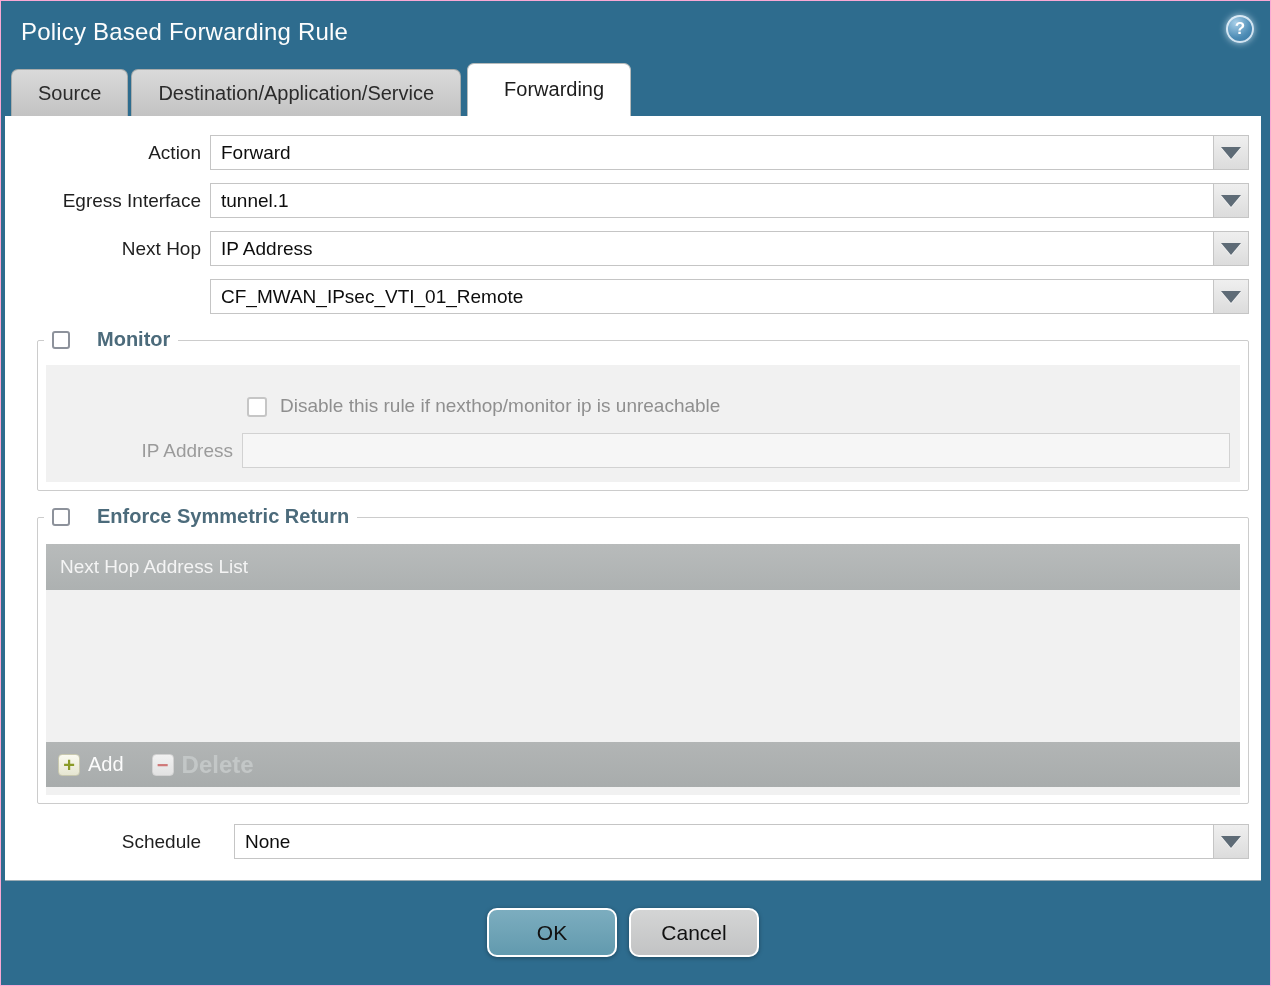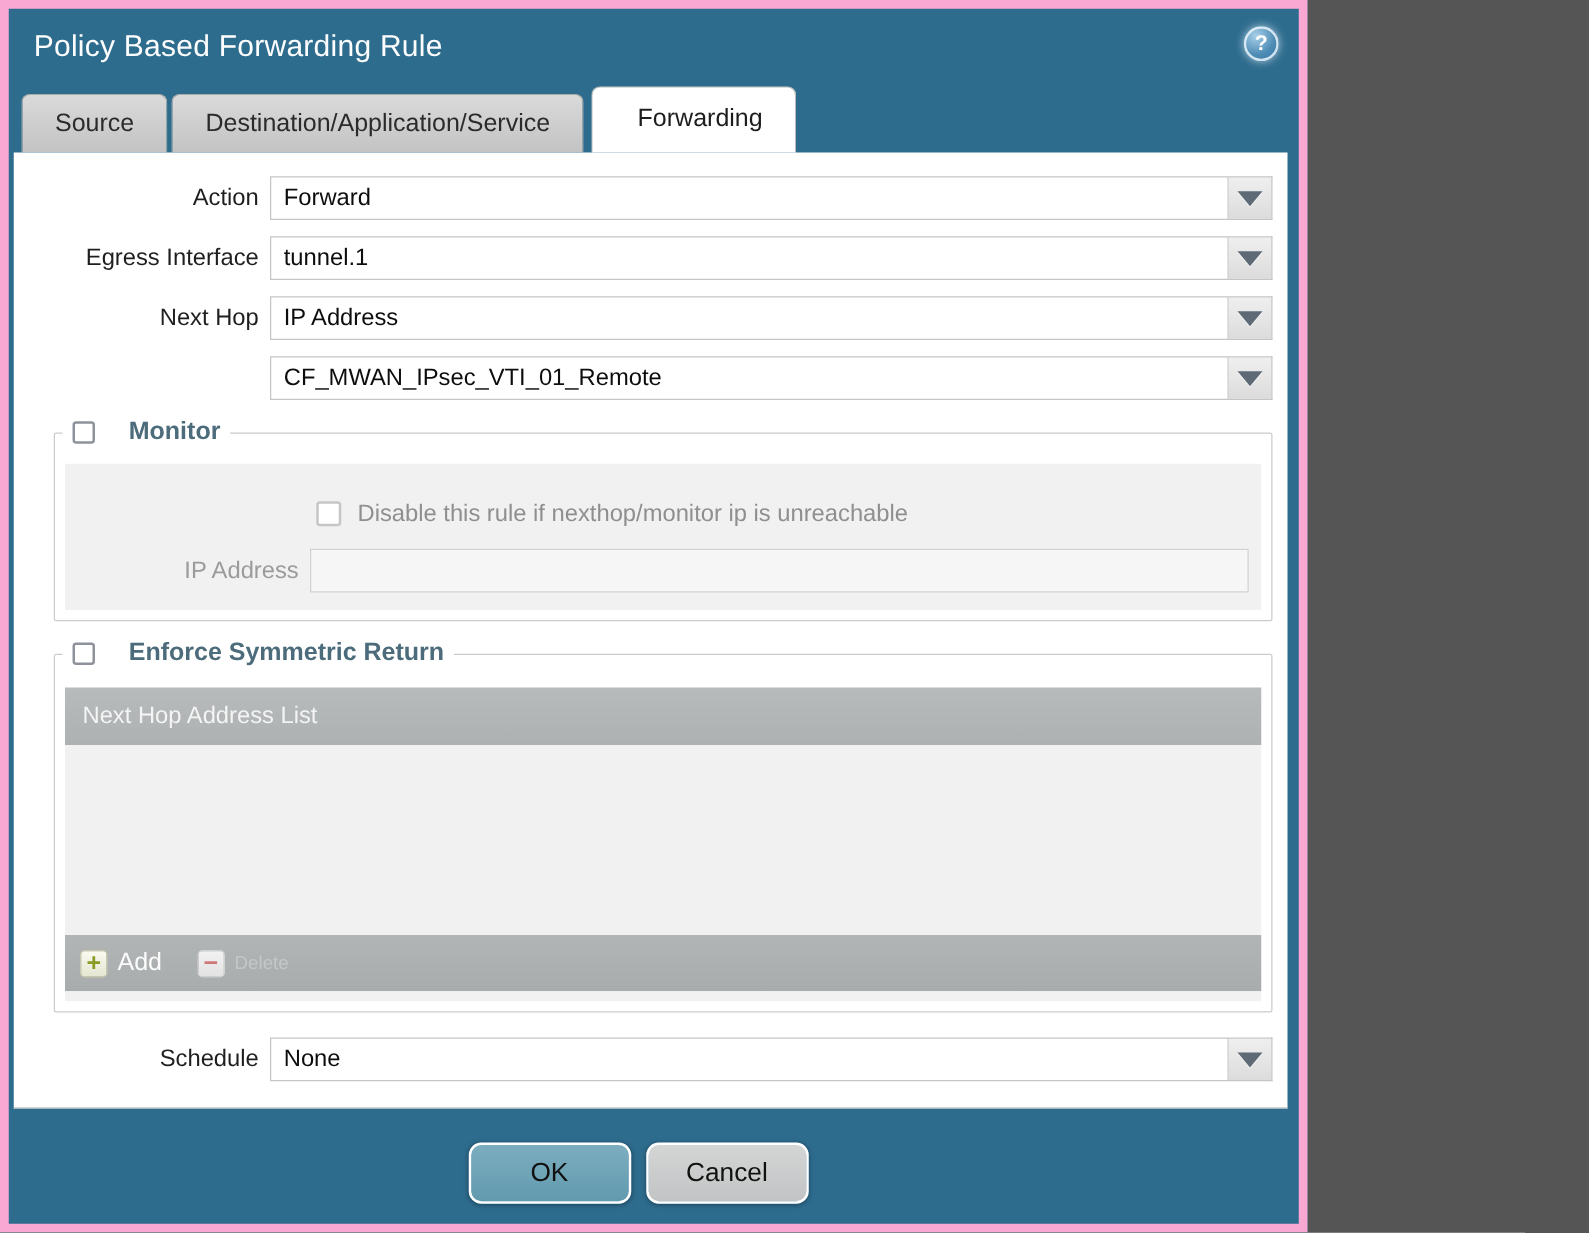--- a/index.html
+++ b/index.html
@@ -1,22 +1,22 @@
 <!DOCTYPE html>
 <html><head>
 <meta charset="utf-8">
 <style>
   * { box-sizing: border-box; margin: 0; padding: 0; }
   html, body { background: #555; }
   body { font-family: "Liberation Sans", "DejaVu Sans", sans-serif; }
 
   .window {
     position: relative;
-    width: 1046px; height: 986px;
-    border: 7px solid #f9a8d4;
+    width: 1271px; height: 986px;
+    border: 1px solid #f9a8d4;
     background: #2E6C8E;
     overflow: hidden;
   }
 
   
   .titlebar {
     position: relative;
     height: 62px;
     display: flex; align-items: center;
     padding-left: 20px;
@@ -121,21 +121,21 @@
   }
   .checkbox.disabled { border-color: #c6c6c6; cursor: default; }
 
   .inner-panel { background: #f1f1f1; padding: 14px 0; }
   .inner-panel .row-label { width: 196px; color: #9b9b9b; }
   .inner-panel .fieldwrap { margin-right: 10px; }
   .field.beige { background: #F5EDDA; border-color: #d9d2be; }
   .field.disabled-input { background: #f6f6f6; border-color: #d2d2d2; }
 
   .check-row {
-    display: flex; align-items: flex-start; gap: 13px;
+    display: flex; align-items: flex-end; gap: 13px;
     margin: 16px 0 16px 201px;
   }
   .check-row .checkbox { width: 20px; height: 20px; }
   .check-row .check-label { font-size: 19px; color: #8f8f8f; }
 
   
   .nh-table { margin: 2px 0 0 0; }
   .nh-header {
     height: 46px; line-height: 46px;
     background: linear-gradient(#b8bbbb, #adb1b1);
@@ -159,23 +159,23 @@
   .tbl-btn.add .btn-ic {
     background: linear-gradient(#fafaf0, #e6e6d2);
     border: 1px solid #c9c9b0; color: #8a9b27;
   }
   .tbl-btn.add .btn-label { color: #fbfbfb; font-size: 20px; }
   .tbl-btn.del { cursor: default; }
   .tbl-btn.del .btn-ic {
     background: linear-gradient(#f2f2f2, #e2e2e2);
     border: 1px solid #d2d2d2; color: #cf7878;
   }
-  .tbl-btn.del .btn-label { color: #c3c7c7; font-size: 15px; }
-
-  .schedule-row { margin-top: 20px; }
+  .tbl-btn.del .btn-label { color: #c3c7c7; font-size: 24px; font-weight: bold; }
+
+  .schedule-row { margin-top: 20px; gap: 24px; }
 
   
   .dlg-footer {
     height: 103px;
     display: flex; align-items: center; justify-content: center;
     gap: 12px; padding-right: 25px;
   }
   .btn {
     min-width: 130px; height: 49px;
     border: 2px solid #fff; border-radius: 10px;

